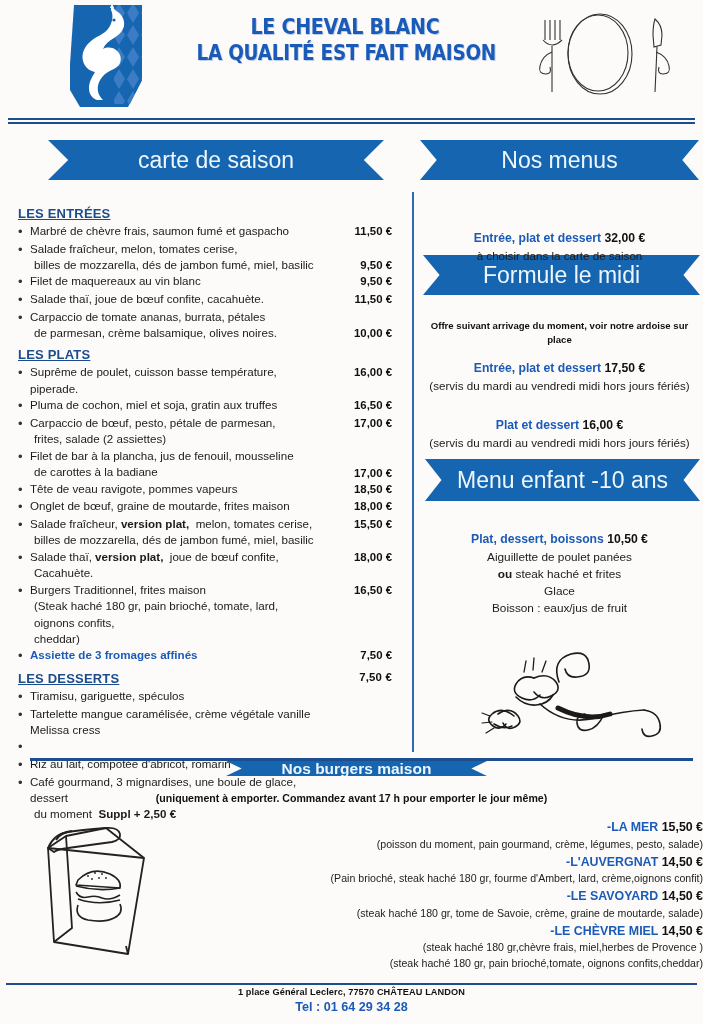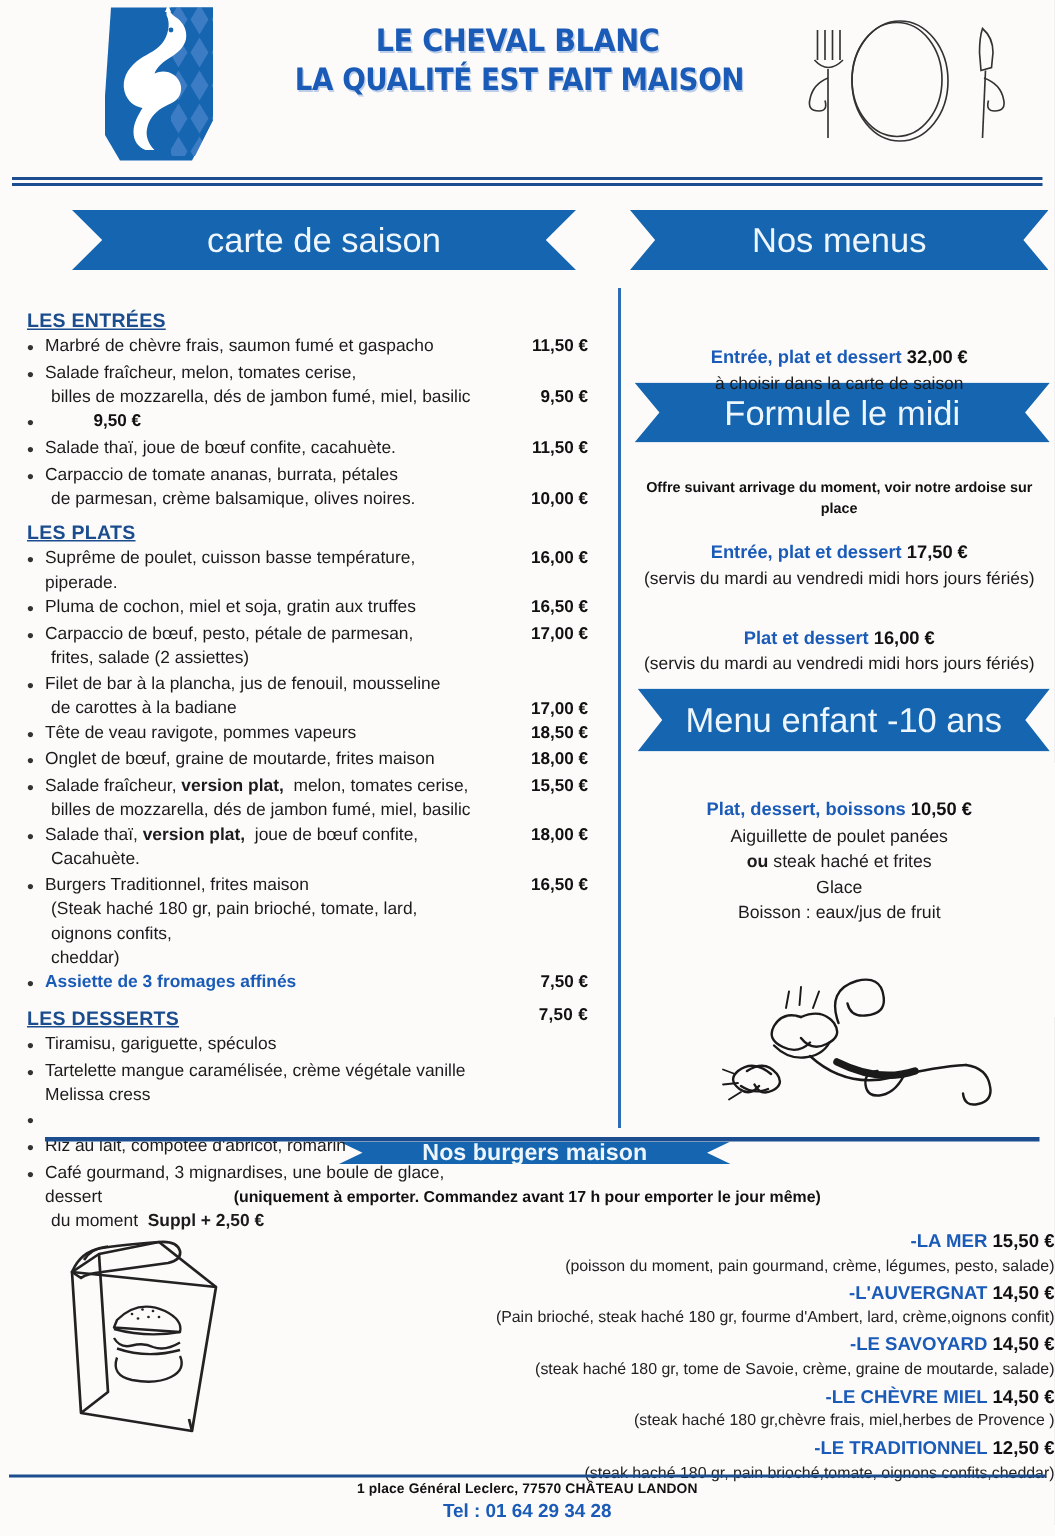--- a/index.html
+++ b/index.html
@@ -349,20 +349,21 @@
             <span class="row-text">Marbré de chèvre frais, saumon fumé et gaspacho</span>
             <span class="price">11,50 €</span>
           </li>
           <li class="menu-row">
             <span class="bullet">•</span>
             <span class="row-text">Salade fraîcheur, melon, tomates cerise,<span class="cont">billes de mozzarella, dés de jambon fumé, miel, basilic</span></span>
             <span class="price low">9,50 €</span>
           </li>
           <li class="menu-row">
             <span class="bullet">•</span>
+            <span class="row-text">Filet de maquereaux au vin blanc</span>
             <span class="price">9,50 €</span>
           </li>
           <li class="menu-row">
             <span class="bullet">•</span>
             <span class="row-text">Salade thaï, joue de bœuf confite, cacahuète.</span>
             <span class="price">11,50 €</span>
           </li>
           <li class="menu-row">
             <span class="bullet">•</span>
             <span class="row-text">Carpaccio de tomate ananas, burrata, pétales<span class="cont">de parmesan, crème balsamique, olives noires.</span></span>
@@ -544,21 +545,20 @@
 
     <div class="burger-list" id="burger-list">
         <div class="burger-name"><span>-LA MER </span><span class="amount">15,50 €</span></div>
         <div class="burger-desc">(poisson du moment, pain gourmand, crème, légumes, pesto, salade)</div>
         <div class="burger-name"><span>-L'AUVERGNAT </span><span class="amount">14,50 €</span></div>
         <div class="burger-desc">(Pain brioché, steak haché 180 gr, fourme d'Ambert, lard, crème,oignons confit)</div>
         <div class="burger-name"><span>-LE SAVOYARD </span><span class="amount">14,50 €</span></div>
         <div class="burger-desc">(steak haché 180 gr, tome de Savoie, crème, graine de moutarde, salade)</div>
         <div class="burger-name"><span>-LE CHÈVRE MIEL </span><span class="amount">14,50 €</span></div>
         <div class="burger-desc">(steak haché 180 gr,chèvre frais, miel,herbes de Provence )</div>
-        <div class="burger-name"><span>-LE TRADITIONNEL </span><span class="amount">12,50 €</span></div>
         <div class="burger-desc">(steak haché 180 gr, pain brioché,tomate, oignons confits,cheddar)</div>
       </div>
   </div>
 
   <div id="rule-bot"></div>
   <div id="footer">
     <div id="address">1 place Général Leclerc, 77570 CHÂTEAU LANDON</div>
     <div id="phone">Tel : 01 64 29 34 28</div>
   </div>
 

